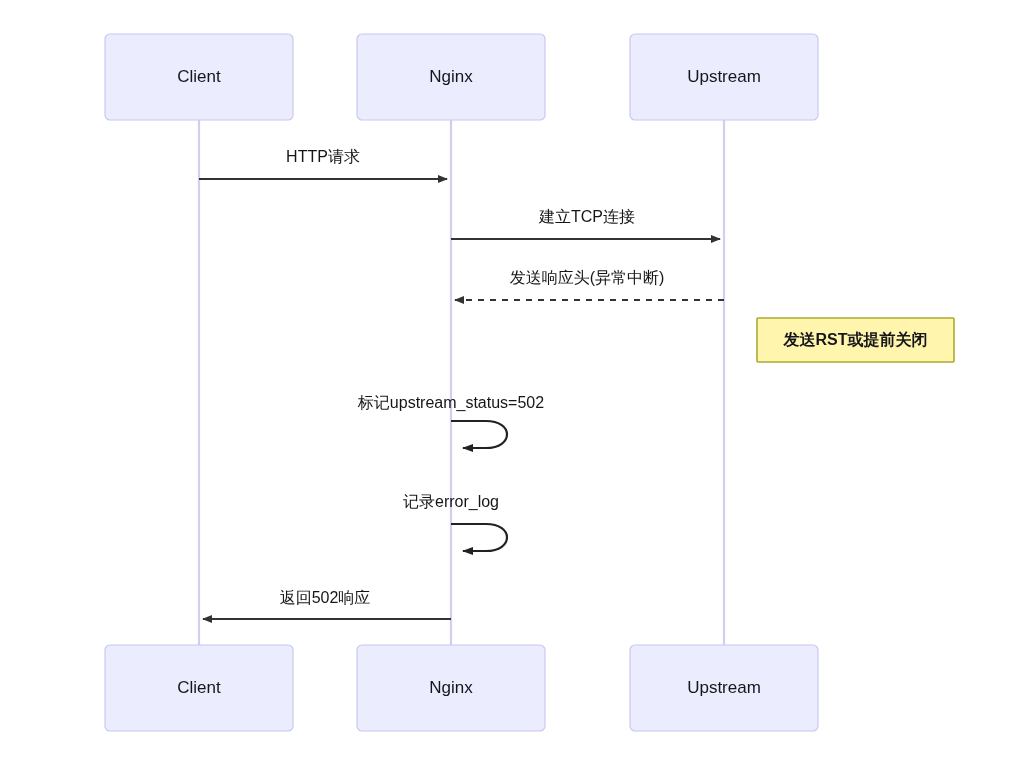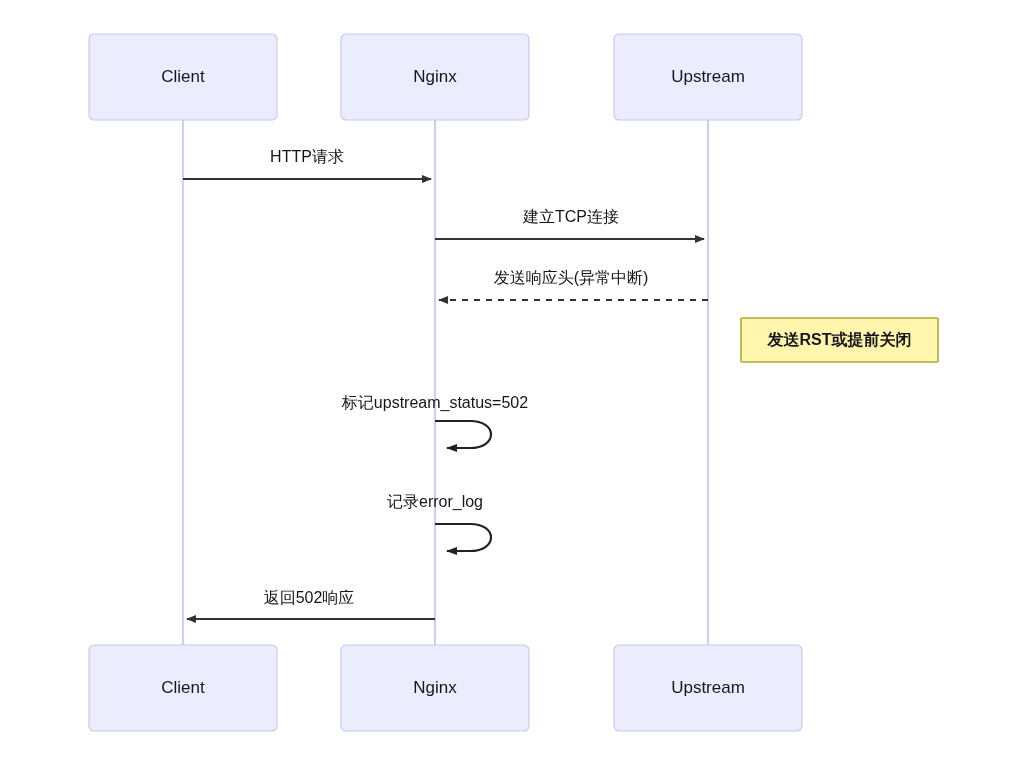--- a/index.html
+++ b/index.html
@@ -9,21 +9,21 @@
   }
   body {
     width: 1024px;
     height: 767px;
     font-family: "Liberation Sans", "DejaVu Sans", sans-serif;
     overflow: hidden;
     position: relative;
   }
   #diagram-root {
     position: absolute;
-    left: 0; top: 0;
+    left: 16px; top: 0;
     width: 828px;
     height: 767px;
   }
   svg.seq {
     display: block;
     width: 1024px;
     height: 767px;
   }
   .actor-box {
     fill: #ECECFF;

